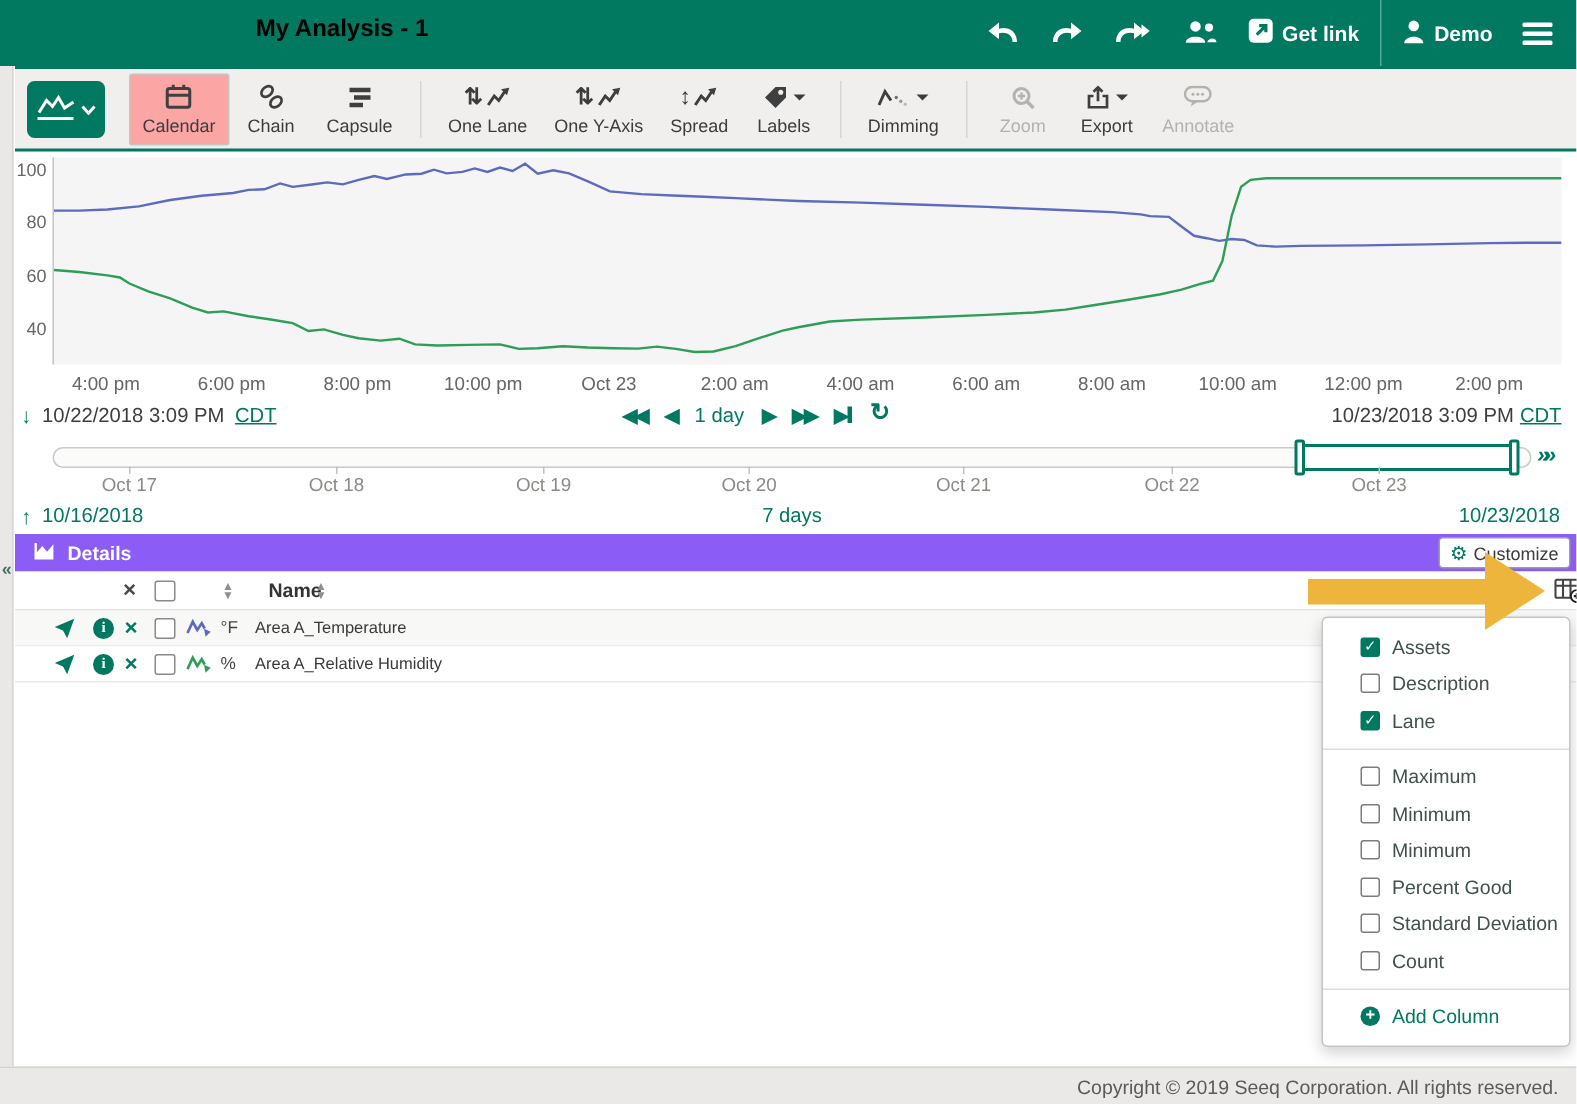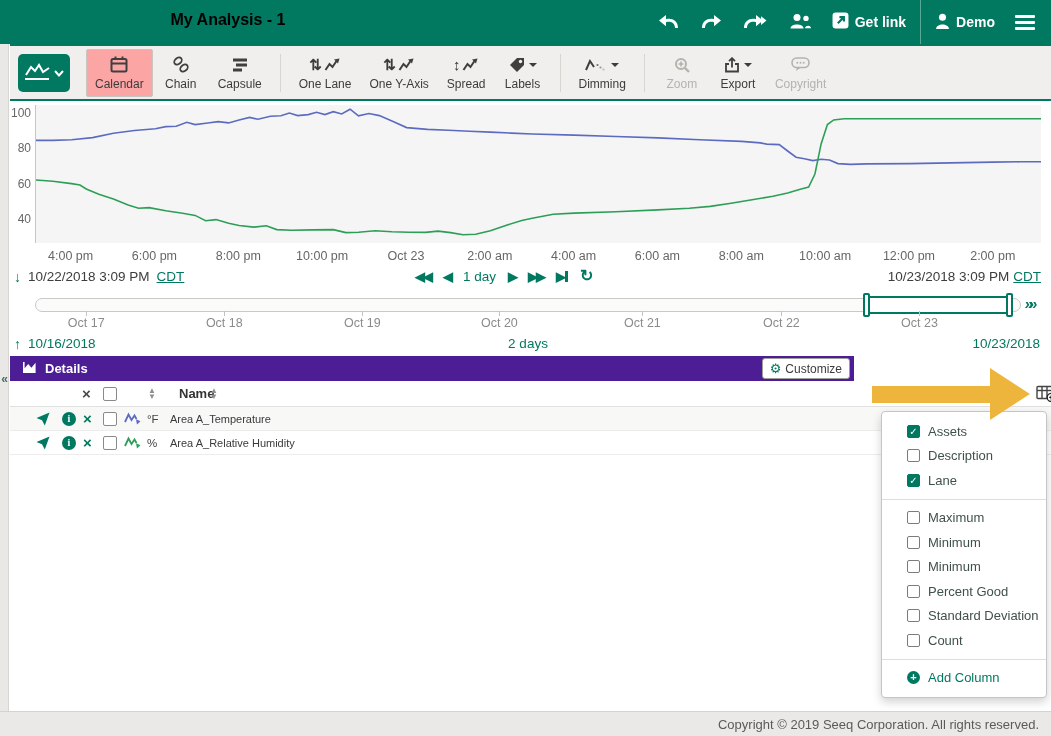--- a/index.html
+++ b/index.html
@@ -68,21 +68,21 @@
   .tl-ff { position:absolute; left:1025px; top:295px; color:#007960; font-weight:bold; font-size:15px;
     letter-spacing:-4px; cursor:pointer; transform:skewX(-8deg); }
 
   
   .range-left { position:absolute; left:14px; top:336px; display:flex; gap:7px; align-items:center;
     color:#007960; font-size:13.5px; }
   .range-center { position:absolute; left:528px; top:336px; transform:translateX(-50%); color:#007960; font-size:13.5px; cursor:pointer; }
   .range-right { position:absolute; right:11px; top:336px; color:#007960; font-size:13.5px; }
 
   
-  .details-bar { position:absolute; left:10px; top:356px; width:844px; height:25px; background:#4c1d95;
+  .details-bar { position:absolute; left:10px; top:356px; width:1041px; height:25px; background:#8b5cf6;
     color:#fff; display:flex; align-items:center; padding-left:12px; gap:7px; font-size:13px; font-weight:bold; }
   .customize-btn { position:absolute; right:4px; top:2px; height:21px; background:#fff;
     border:1px solid #9f9d9a; border-radius:3px; font-size:12px; color:#3c3c3c;
     display:flex; align-items:center; gap:4px; padding:0 7px; cursor:pointer; font-family:inherit; }
   .customize-btn .gear { color:#007960; font-size:13px; }
 
   .thead { position:absolute; left:10px; top:381px; width:1041px; height:26px; background:#fff;
     border-bottom:1px solid #e0e0e0; }
   .trow { position:absolute; left:10px; width:1041px; height:24px; border-bottom:1px solid #ececec; }
   .r1 { top:407px; background:#f8f8f7; }
@@ -308,21 +308,21 @@
     <button class="tbtn disabled">
       <span class="ico">
           <svg width="19" height="15" viewBox="0 0 19 15">
             <rect x="1" y="1" width="17" height="9.5" rx="4.7" fill="none" stroke="#b5b2ae" stroke-width="1.6"></rect>
             <path d="M6 10.5 L4.8 14 L10 10.5 Z" fill="#b5b2ae"></path>
             <circle cx="6.3" cy="5.8" r="1" fill="#b5b2ae"></circle>
             <circle cx="9.5" cy="5.8" r="1" fill="#b5b2ae"></circle>
             <circle cx="12.7" cy="5.8" r="1" fill="#b5b2ae"></circle>
           </svg>
         </span>
-      <span class="lab">Copyright</span>
+      <span class="lab">Annotate</span>
     </button>
   </div>
 
   <div class="left-strip">
     <span class="gl">«</span>
   </div>
 
   <div class="plot">
     <svg id="chart-svg" viewBox="0 0 1006 138" preserveAspectRatio="none">
         <polyline points="0.0,35.4 16.8,35.4 35.6,34.7 56.6,32.6 77.5,28.3 98.5,25.5 119.5,23.7 129.9,21.6 140.4,21.2 150.9,17.3 159.3,19.6 171.9,18.0 182.3,16.6 192.8,17.9 203.3,14.9 213.8,12.4 222.2,14.3 234.7,11.3 245.2,10.8 253.6,8.1 262.0,10.6 272.5,9.6 280.8,7.3 289.2,9.6 297.6,6.7 306.0,9.0 314.4,4.2 322.8,10.8 333.2,8.5 343.7,10.6 356.3,15.9 371.0,22.6 391.9,24.4 412.9,25.3 433.8,26.2 454.8,27.1 475.8,28.1 496.7,29.0 538.6,30.1 580.5,31.5 622.5,32.9 664.4,34.7 706.3,36.4 725.2,37.9 731.4,39.1 744.0,39.6 752.4,46.0 760.8,52.2 769.2,53.8 777.6,55.6 785.9,54.3 794.3,55.0 802.7,58.6 815.3,59.4 832.0,58.9 874.0,58.6 915.9,57.9 957.8,57.1 985.0,56.8 1006.0,56.8" fill="none" stroke="#5c6bc0" stroke-width="1.6"></polyline>
@@ -352,21 +352,21 @@
   <div class="tl-track"></div>
   <div class="tl-sel" id="tl-sel" style="left: 866.198px; width: 143.956px;"></div>
   <div class="tl-handle" id="tl-h-left" style="left: 863.198px;"></div>
   <div class="tl-handle" id="tl-h-right" style="left: 1006.15px;"></div>
   <div class="tl-ff">»»</div>
 
   <div class="range-left">
     <span class="teal-ico">↑</span>
     <span>10/16/2018</span>
   </div>
-  <div class="range-center">2 days</div>
+  <div class="range-center">7 days</div>
   <div class="range-right">10/23/2018</div>
 
   <div class="details-bar">
     <span><svg width="16" height="13" viewBox="0 0 16 13" fill="#fff">
           <path d="M1 12 V1 H2.6 V7.2 L6.2 3 L9.4 6.8 L13.6 1.8 V12 Z"></path>
         </svg></span>
     <span>Details</span>
     <button class="customize-btn">
       <span class="gear">⚙</span>
       <span>Customize</span>

